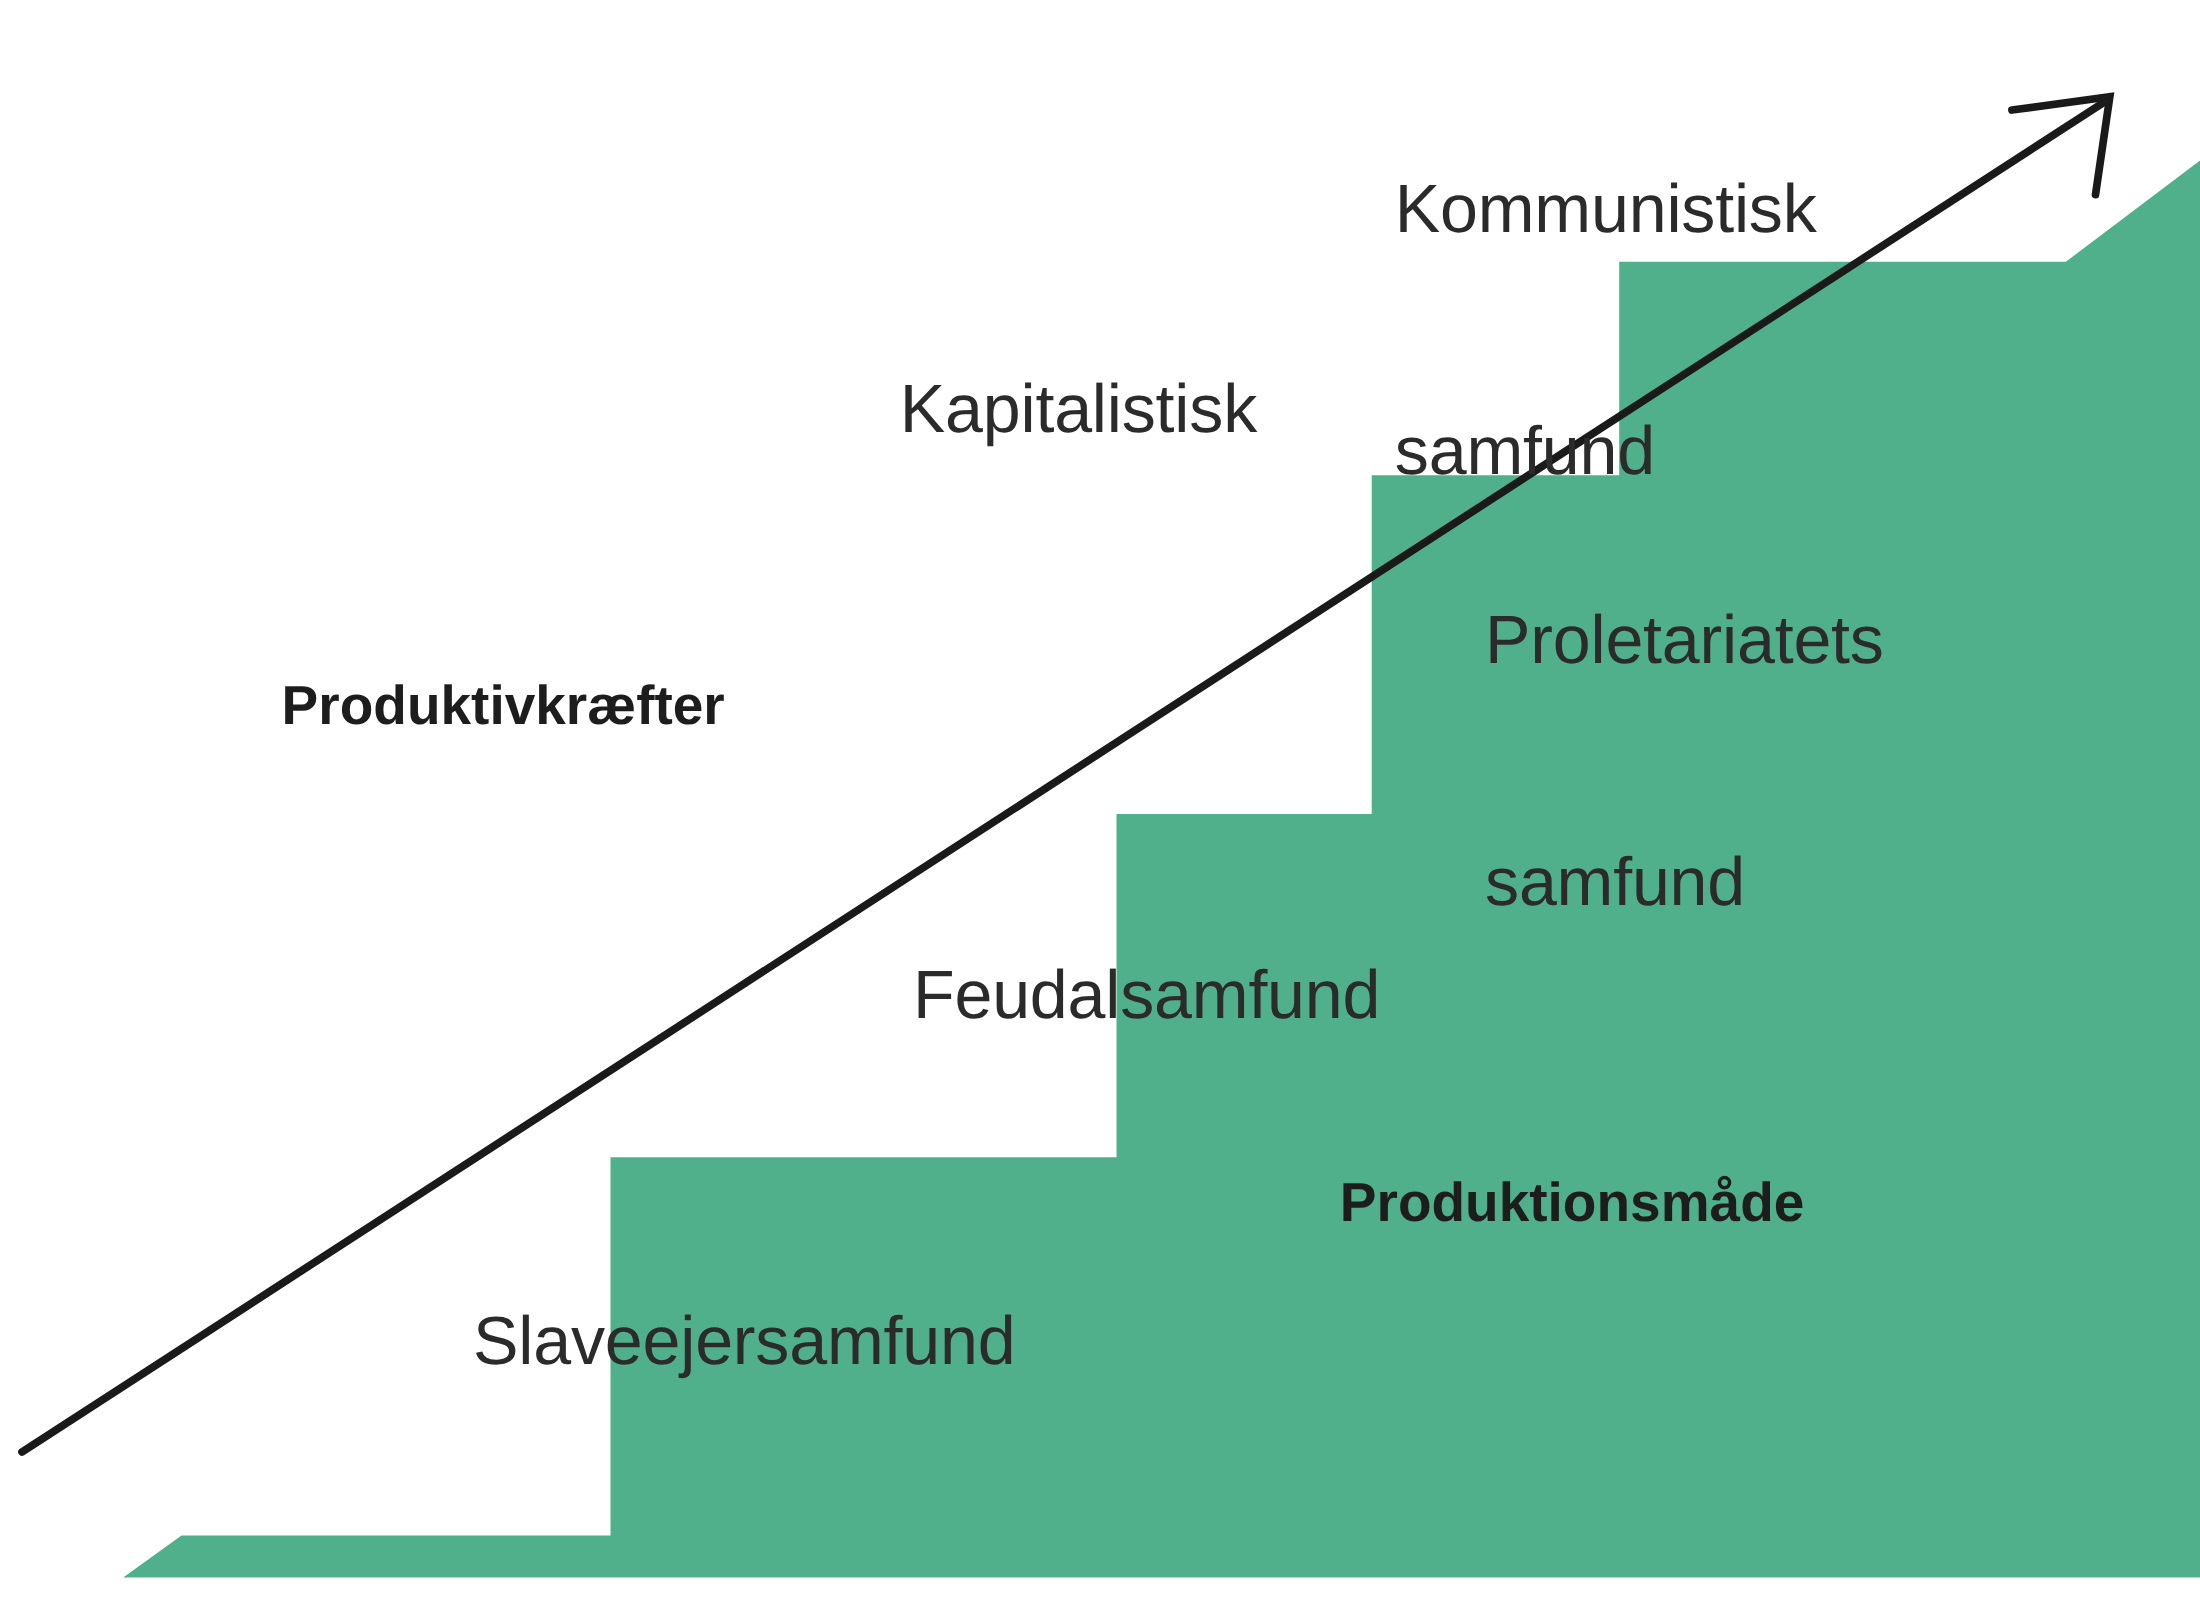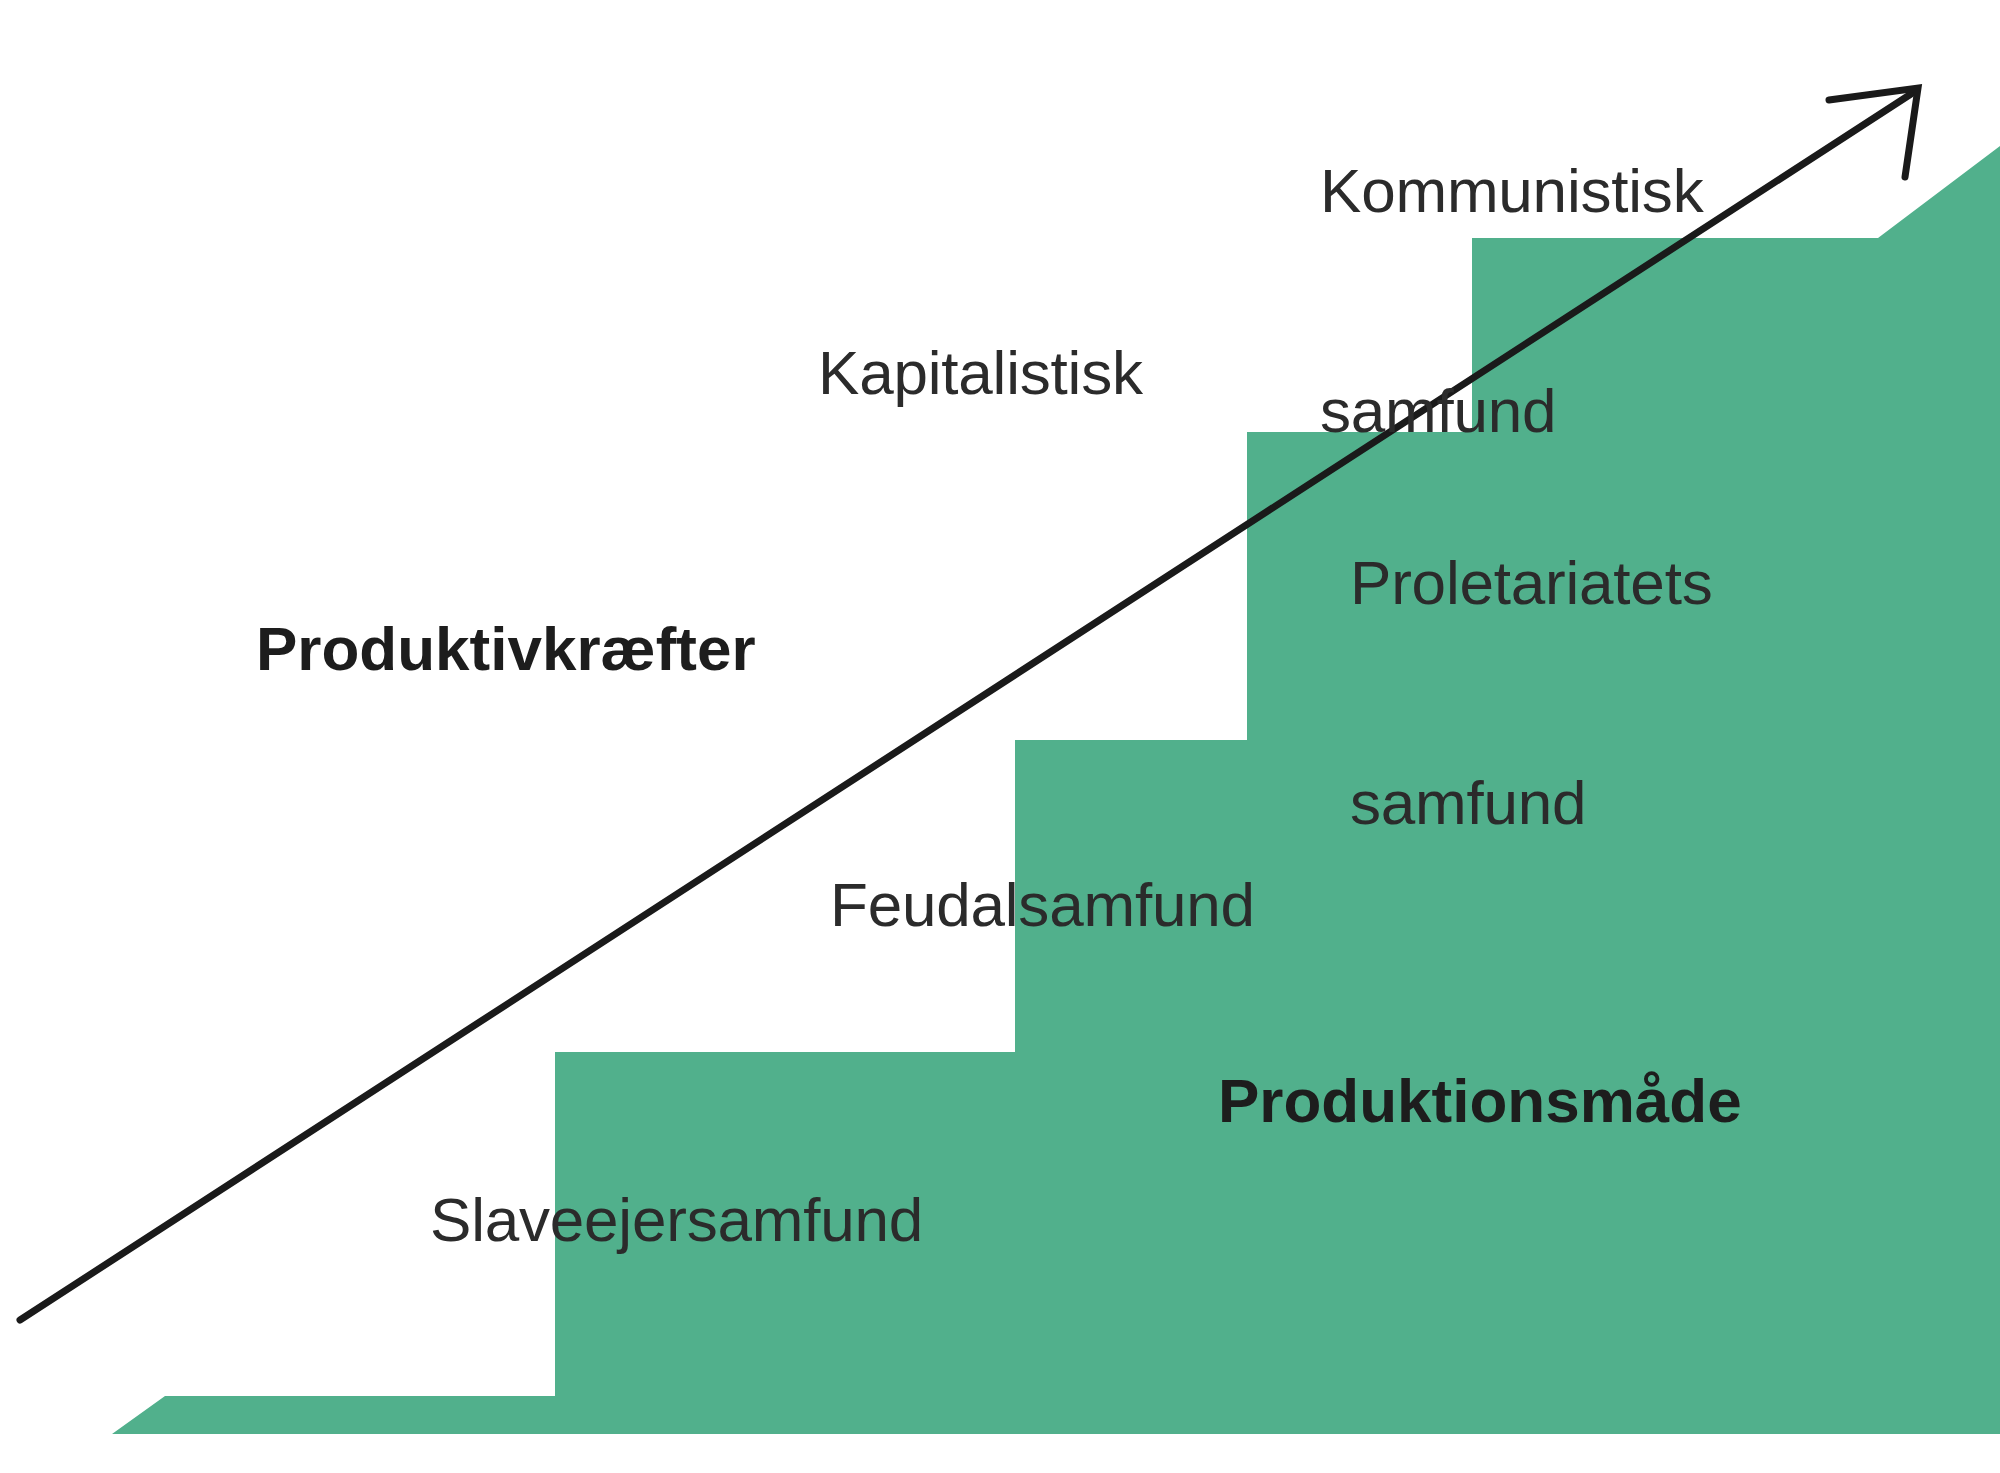--- a/index.html
+++ b/index.html
@@ -31,25 +31,25 @@
     white-space: pre;
     line-height: 1.18;
     letter-spacing: -0.2px;
   }
   .label.regular {
     font-weight: 400;
     font-size: 62px;
   }
   .label.bold {
     font-weight: 700;
-    font-size: 62px;
+    font-size: 50px;
     letter-spacing: 0px;
     color: #1d1d1d;
   }
-  .lbl-kommunistisk { left: 1320px; top: 8px; }
+  .lbl-kommunistisk { left: 1268px; top: 8px; }
   .lbl-proletariatets { left: 818px; top: 190px; }
   .lbl-produktivkraefter { left: 256px; top: 612px; }
   .lbl-kapitalistisk { left: 1350px; top: 400px; }
   .lbl-feudalsamfund { left: 830px; top: 868px; }
   .lbl-produktionsmaade { left: 1218px; top: 1064px; }
   .lbl-slaveejersamfund { left: 430px; top: 1183px; }
 </style>
 </head>
 <body>
 

